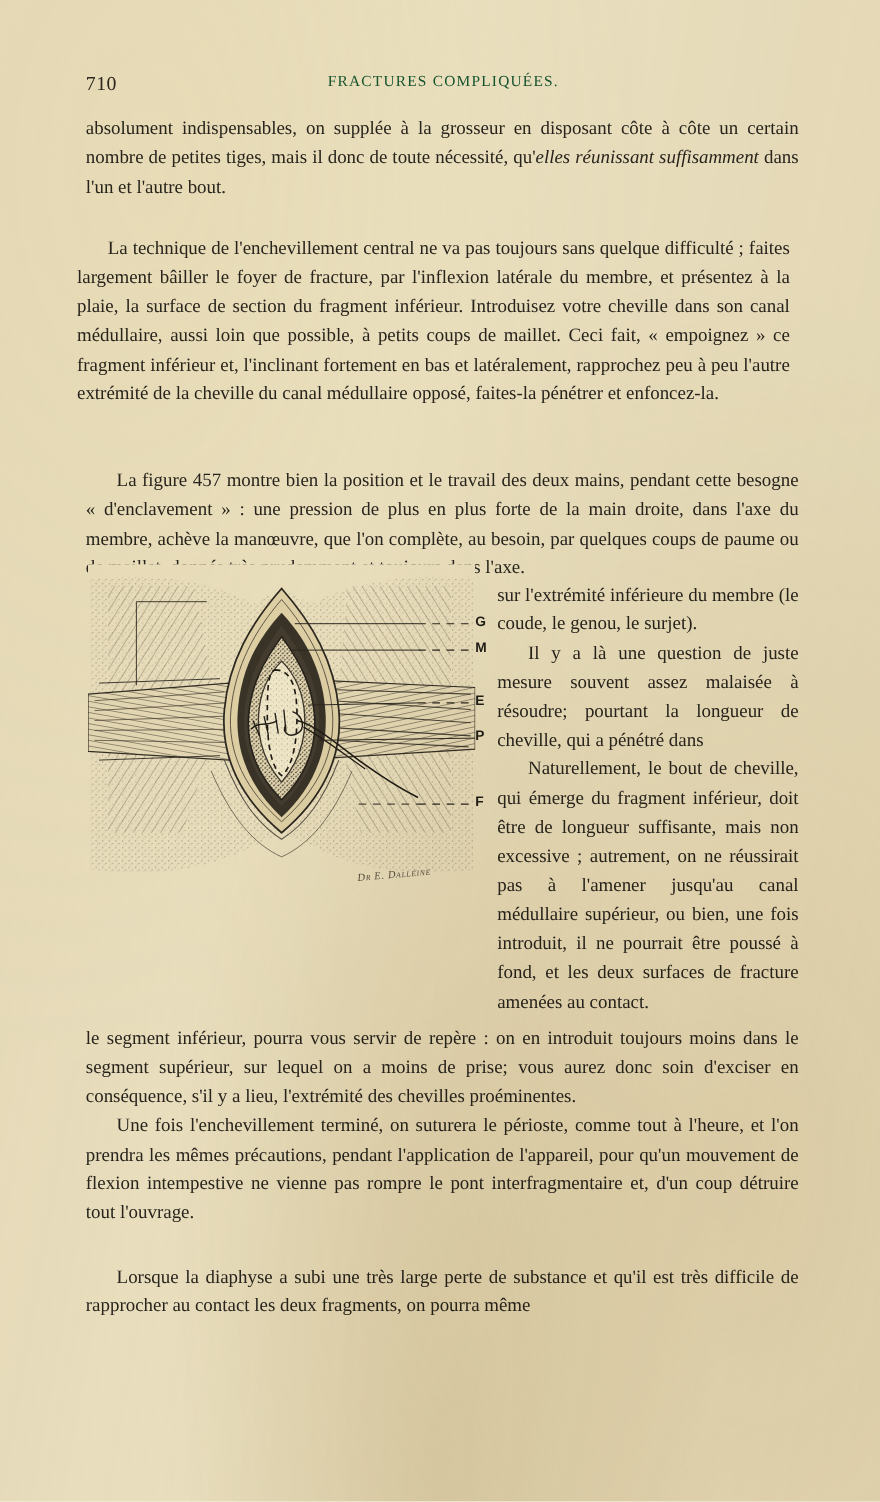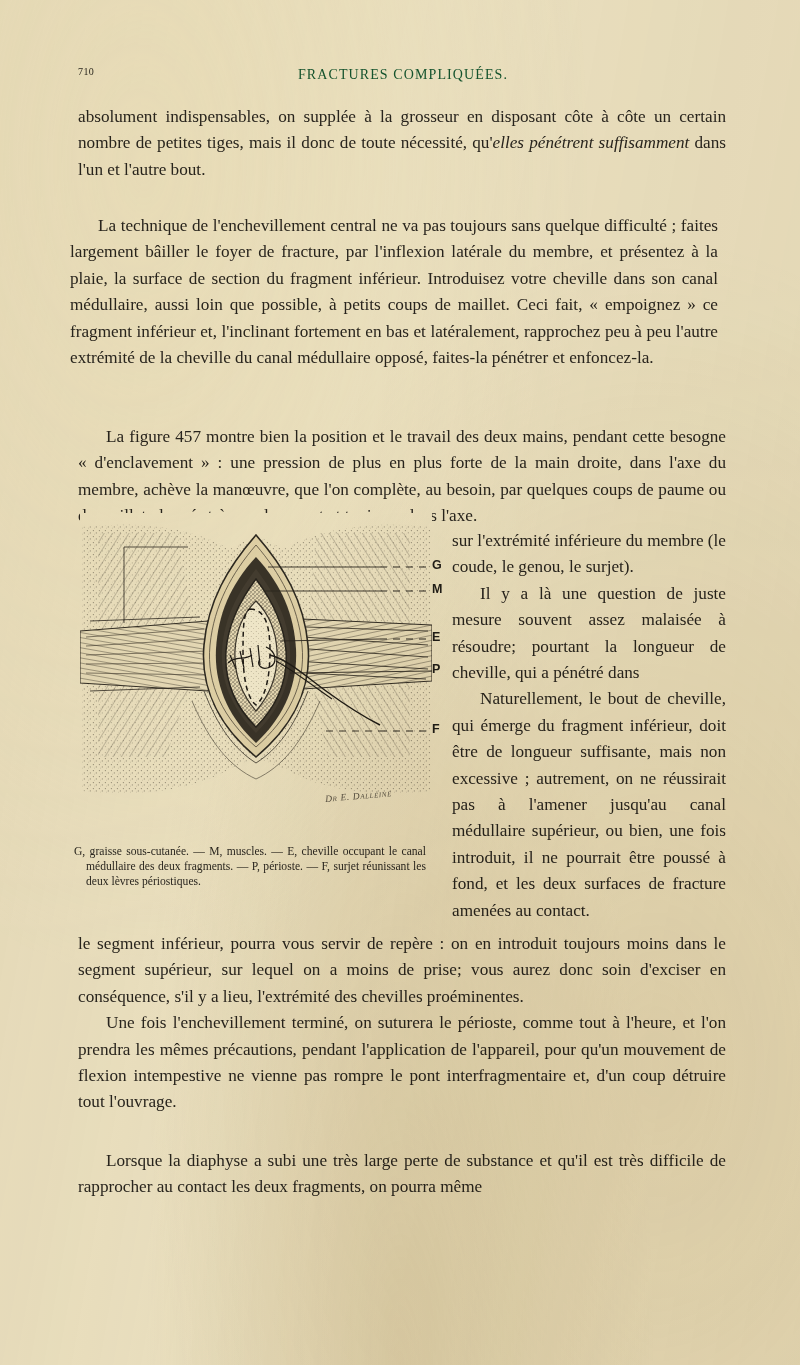--- a/index.html
+++ b/index.html
@@ -40,21 +40,21 @@
   .running-head {
     position: absolute;
     left: 78px;
     top: 66px;
     width: 650px;
     height: 20px;
   }
   .folio {
     position: absolute;
     left: 0; top: 0;
-    font-size: 10px;
+    font-size: 18px;
     letter-spacing: .4px;
     color: #2b271f;
   }
   .head-title {
     position: absolute;
     left: 0; right: 0; top: 1px;
     text-align: center;
     font-size: 14px;
     letter-spacing: 1.1px;
     font-variant: small-caps;
@@ -178,21 +178,21 @@
 <body>
 
 <div class="page">
 
   <div class="running-head">
     <span class="folio">710</span>
     <span class="head-title">Fractures compliquées.</span>
   </div>
 
   <div class="col" id="block-intro">
-    <p><span>absolument indispensables, on supplée à la grosseur en disposant côte à côte un certain nombre de petites tiges, mais il donc de toute nécessité, qu'</span><span class="ital">elles pénétrent suffisamment</span><span> dans l'un et l'autre bout.</span></p>
+    <p><span>absolument indispensables, on supplée à la grosseur en disposant côte à côte un certain nombre de petites tiges, mais il donc de toute nécessité, qu'</span><span class="ital">elles réunissant suffisamment</span><span> dans l'un et l'autre bout.</span></p>
   </div>
 
   <div class="col" id="block-technique">
     <p class="indent">La technique de l'enchevillement central ne va pas toujours sans quelque difficulté ; faites largement bâiller le foyer de fracture, par l'inflexion latérale du membre, et présentez à la plaie, la surface de section du fragment inférieur. Introduisez votre cheville dans son canal médullaire, aussi loin que possible, à petits coups de maillet. Ceci fait, « empoignez » ce fragment inférieur et, l'inclinant fortement en bas et latéralement, rapprochez peu à peu l'autre extrémité de la cheville du canal médullaire opposé, faites-la pénétrer et enfoncez-la.</p>
   </div>
 
   <div class="col" id="block-figure-intro">
     <p class="indent">La figure 457 montre bien la position et le travail des deux mains, pendant cette besogne « d'enclavement » : une pression de plus en plus forte de la main droite, dans l'axe du membre, achève la manœuvre, que l'on complète, au besoin, par quelques coups de paume ou de maillet, donnés très prudemment et toujours dans l'axe.</p>
   </div>
 
@@ -328,23 +328,20 @@
       <div class="fig-signature">Dr E. Dalléine</div>
 
       <span class="leader-label" style="left:352px; top:53px;">G</span>
       <span class="leader-label" style="left:352px; top:77px;">M</span>
       <span class="leader-label" style="left:352px; top:125px;">E</span>
       <span class="leader-label" style="left:352px; top:157px;">P</span>
       <span class="leader-label" style="left:352px; top:217px;">F</span>
     </div>
 
 
-    <div class="fig-legend">
-      <span class="hang">G, graisse sous-cutanée. — M, muscles. — E, cheville occupant le canal médullaire des deux fragments. — P, périoste. — F, surjet réunissant les deux lèvres périostiques.</span>
-    </div>
   </div>
 
   <div class="col" id="block-last">
     <p class="indent">Lorsque la diaphyse a subi une très large perte de substance et qu'il est très difficile de rapprocher au contact les deux fragments, on pourra même</p>
   </div>
 
   <div class="col" id="block-bottom">
     <p>le segment inférieur, pourra vous servir de repère : on en introduit toujours moins dans le segment supérieur, sur lequel on a moins de prise; vous aurez donc soin d'exciser en conséquence, s'il y a lieu, l'extrémité des chevilles proéminentes.</p>
     <p class="indent">Une fois l'enchevillement terminé, on suturera le périoste, comme tout à l'heure, et l'on prendra les mêmes précautions, pendant l'application de l'appareil, pour qu'un mouvement de flexion intempestive ne vienne pas rompre le pont interfragmentaire et, d'un coup détruire tout l'ouvrage.</p>
   </div>

